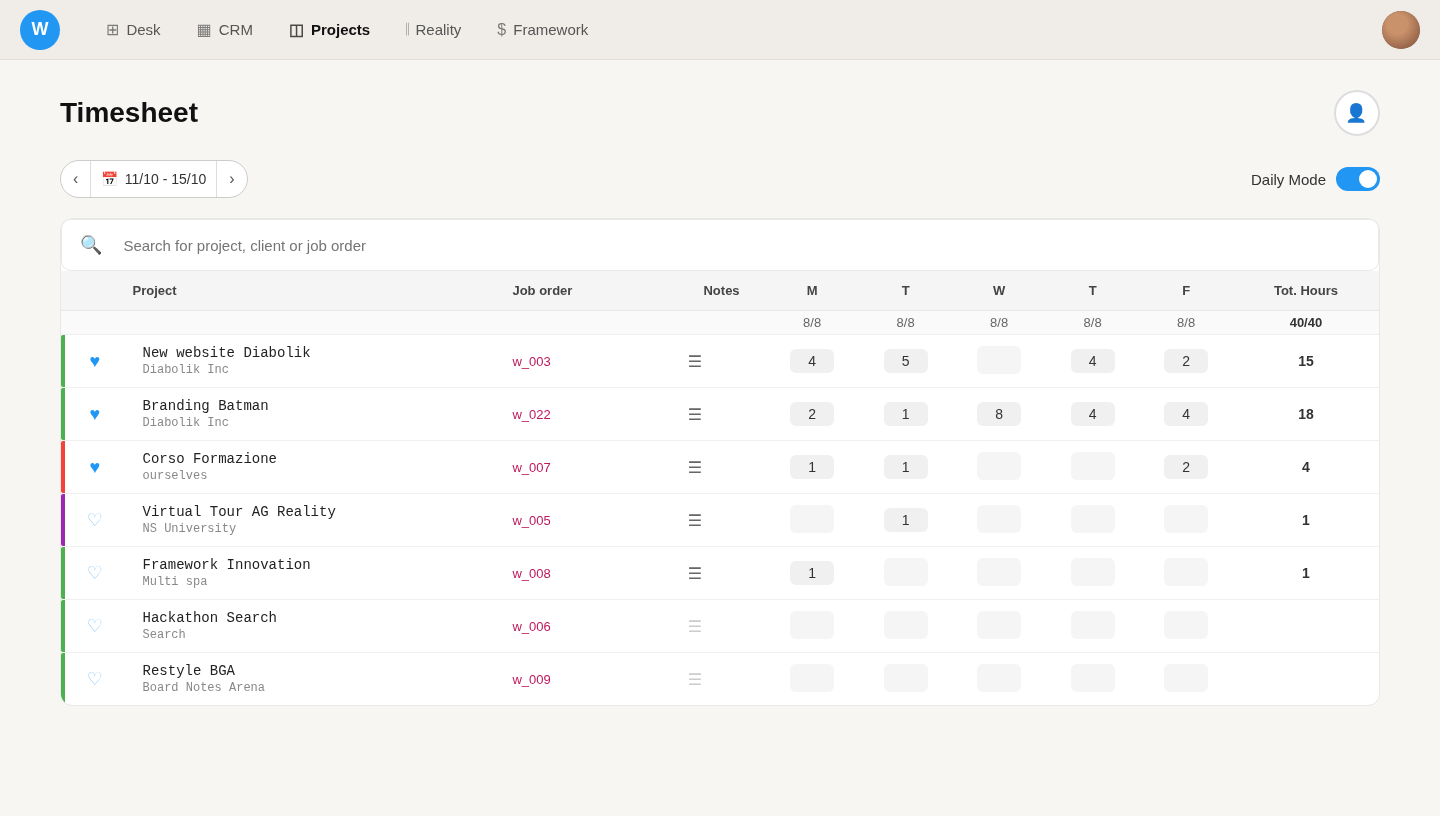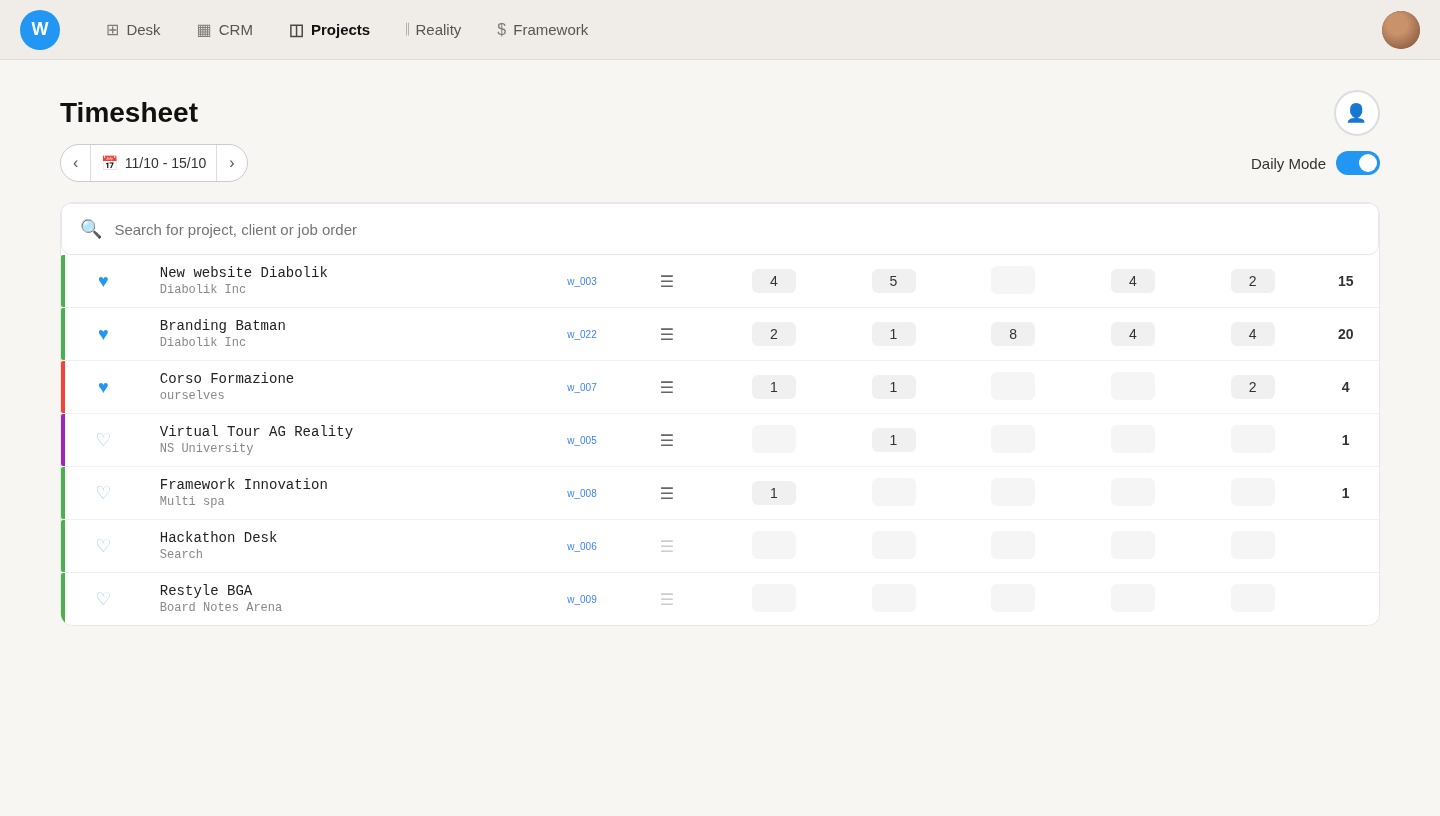--- a/index.html
+++ b/index.html
@@ -53,21 +53,21 @@
 
     
     .main {
       background: #f7f6f3;
       min-height: calc(816px - 60px);
       padding: 30px 60px;
     }
 
     .page-header {
       display: flex; align-items: center; justify-content: space-between;
-      margin-bottom: 8px;
+      margin-bottom: 24px;
       gap: 33px;
     }
     .page-title {
       font-size: 28px; font-weight: 600; color: #111;
     }
     .user-btn {
       width: 46px; height: 46px;
       border-radius: 50%;
       border: 2px solid #ddd;
       background: white;
@@ -131,21 +131,21 @@
       padding: 0 18px;
       height: 52px;
       display: flex; align-items: center; gap: 12px;
       margin-bottom: 0;
       border: 1px solid #e8e8e8;
     }
     .search-icon { color: #aaa; font-size: 18px; }
     .search-input {
       border: none; outline: none;
       font-size: 15px; color: #b91c1c;
-      width: 100%; background: transparent;
+      width: 100%; background: transparent; margin-left: 9px;
     }
 
     
     .table-container {
       background: white;
       border-radius: 12px;
       overflow: hidden;
       border: 1px solid #e8e8e8;
     }
     table {
@@ -186,21 +186,21 @@
     }
 
     .project-cell { padding-left: 20px; font-family: Liberation Mono, monospace; }
     .project-name { font-size: 14px; font-weight: 500; color: #222; }
     .project-client { font-size: 12px; color: #888; margin-top: 2px; }
 
     .fav-icon { text-align: center; }
     .heart-filled { color: #2196f3; font-size: 18px; }
     .heart-outline { color: #90caf9; font-size: 18px; }
 
-    .job-order { font-size: 10px; color: #3b82f6; }
+    .job-order { font-size: 13px; color: #be185d; }
     .notes-icon { font-size: 16px; color: #ccc; text-align: center; }
     .notes-icon.active { color: #666; }
 
     .hour-cell {
       text-align: center;
     }
     .hour-box {
       display: inline-block;
       min-width: 44px;
       padding: 4px 8px;
@@ -273,20 +273,41 @@
 
   <div class="table-container">
 
     <div class="search-bar">
       <span class="search-icon">🔍</span>
       <input class="search-input" type="text" placeholder="Search for project, client or job order" style="">
     </div>
 
     <table>
       <thead>
+        <tr>
+          <th style="width:40px;"></th>
+          <th style="width:260px;">Project</th>
+          <th style="width:120px;">Job order</th>
+          <th style="width:60px;" class="center">Notes</th>
+          <th style="width:60px;" class="center">M</th>
+          <th style="width:60px;" class="center">T</th>
+          <th style="width:60px;" class="center">W</th>
+          <th style="width:60px;" class="center">T</th>
+          <th style="width:60px;" class="center">F</th>
+          <th style="width:100px;" class="center">Tot. Hours</th>
+        </tr>
+        <tr class="hours-subrow">
+          <td colspan="4"></td>
+          <td>8/8</td>
+          <td>8/8</td>
+          <td>8/8</td>
+          <td>8/8</td>
+          <td>8/8</td>
+          <td class="tot">40/40</td>
+        </tr>
       </thead>
       <tbody id="table-body">
       <tr style="position: relative;">
     <td class="fav-icon" style="position:relative; padding-left:16px;">
       <div style="position:absolute;left:0;top:0;bottom:0;width:4px;background:#4caf50;border-radius:2px 0 0 2px;"></div>
       <span class="heart-filled">♥</span>
     </td>
     <td class="project-cell">
       <div class="project-name">New website Diabolik</div>
       <div class="project-client">Diabolik Inc</div>
@@ -309,21 +330,21 @@
       <div class="project-name">Branding Batman</div>
       <div class="project-client">Diabolik Inc</div>
     </td>
     <td class="job-order">w_022</td>
     <td class="center"><span class="notes-icon active">☰</span></td>
     <td class="hour-cell"><span class="hour-box filled">2</span></td>
     <td class="hour-cell"><span class="hour-box filled">1</span></td>
     <td class="hour-cell"><span class="hour-box filled">8</span></td>
     <td class="hour-cell"><span class="hour-box filled">4</span></td>
     <td class="hour-cell"><span class="hour-box filled">4</span></td>
-    <td class="tot-hours">20</td>
+    <td class="tot-hours">18</td>
   </tr>
           <tr style="position: relative;">
     <td class="fav-icon" style="position:relative; padding-left:16px;">
       <div style="position:absolute;left:0;top:0;bottom:0;width:4px;background:#f44336;border-radius:2px 0 0 2px;"></div>
       <span class="heart-filled">♥</span>
     </td>
     <td class="project-cell">
       <div class="project-name">Corso Formazione</div>
       <div class="project-client">ourselves</div>
     </td>
@@ -371,21 +392,21 @@
     <td class="hour-cell"><span class="hour-box empty"></span></td>
     <td class="hour-cell"><span class="hour-box empty"></span></td>
     <td class="tot-hours">1</td>
   </tr>
           <tr style="position: relative;">
     <td class="fav-icon" style="position:relative; padding-left:16px;">
       <div style="position:absolute;left:0;top:0;bottom:0;width:4px;background:#4caf50;border-radius:2px 0 0 2px;"></div>
       <span class="heart-outline">♡</span>
     </td>
     <td class="project-cell">
-      <div class="project-name">Hackathon Desk</div>
+      <div class="project-name">Hackathon Search</div>
       <div class="project-client">Search</div>
     </td>
     <td class="job-order">w_006</td>
     <td class="center"><span class="notes-icon">☰</span></td>
     <td class="hour-cell"><span class="hour-box empty"></span></td>
     <td class="hour-cell"><span class="hour-box empty"></span></td>
     <td class="hour-cell"><span class="hour-box empty"></span></td>
     <td class="hour-cell"><span class="hour-box empty"></span></td>
     <td class="hour-cell"><span class="hour-box empty"></span></td>
     <td class="tot-hours"></td>

